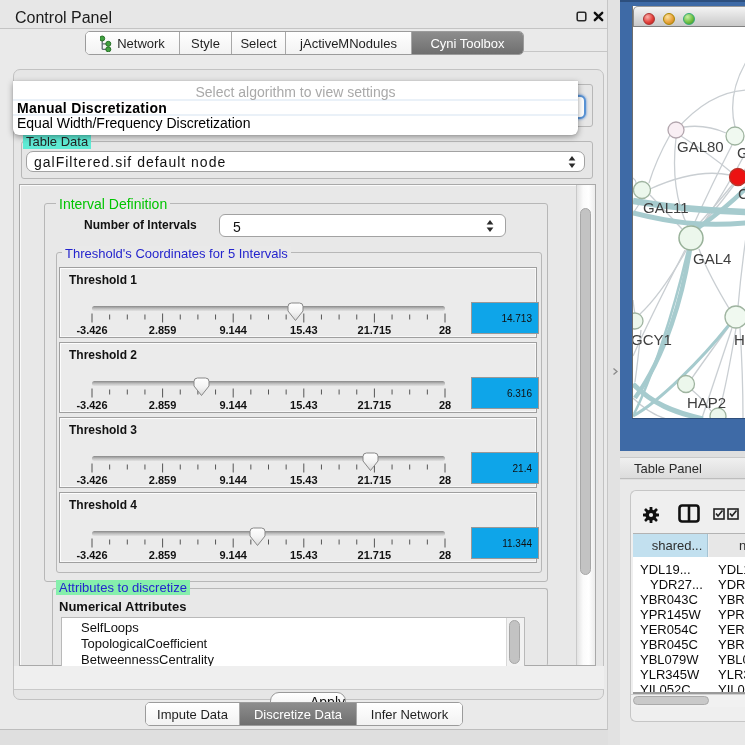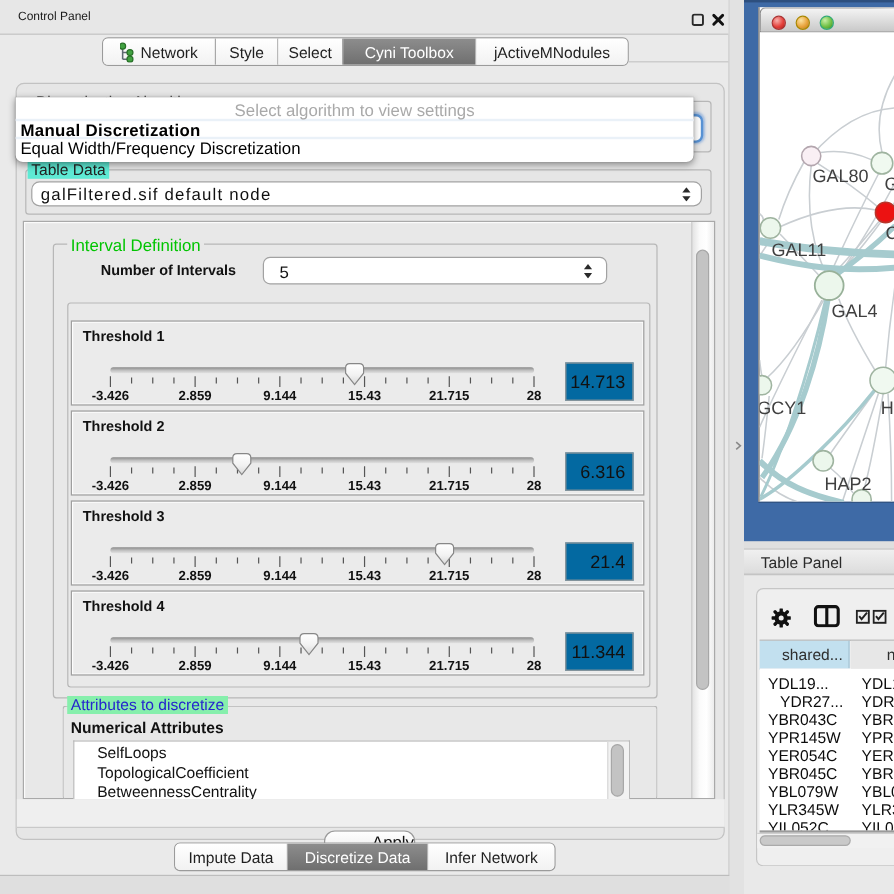--- a/index.html
+++ b/index.html
@@ -3,21 +3,21 @@
 <meta charset="utf-8">
 <style>
 * { margin:0; padding:0; box-sizing:border-box; }
 html,body { width:745px; height:745px; overflow:hidden; }
 body { font-family:"Liberation Sans", sans-serif; background:#dfdfdf; position:relative; }
 .abs { position:absolute; }
 
 
 #cp { left:0; top:0; width:608px; height:730px; background:#eaeaea; border-right:1px solid #c6c6c6; border-bottom:1px solid #bdbdbd; }
 #cptitle { left:0; top:0; width:607px; height:29px; background:#e7e7e7; border-bottom:1px solid #c4c4c4; }
-#cptitle .t { position:absolute; left:15px; top:9px; font-size:10px; color:#1b1b1b; }
+#cptitle .t { position:absolute; left:15px; top:9px; font-size:16px; color:#1b1b1b; }
 
 
 .seg { display:flex; height:24px; border:1px solid #9b9b9b; border-radius:5px; background:#fff; overflow:hidden; font-size:13px; color:#1f1f1f; }
 .seg .s { display:flex; align-items:center; justify-content:center; border-right:1px solid #a8a8a8; background:linear-gradient(#ffffff,#f2f2f2); white-space:nowrap; }
 .seg .s:last-child { border-right:none; }
 .seg .sel { background:linear-gradient(#8d8d8d,#6f6f6f); color:#fff; }
 
 
 #outer { left:13px; top:69px; width:591px; height:631px; background:#e6e6e6; border:1px solid #c2c2c2; border-radius:7px; }
 
@@ -28,21 +28,21 @@
 .combo .tx { position:absolute; left:7px; top:2px; }
 .combo svg { position:absolute; right:8px; top:50%; transform:translateY(-50%); }
 
 
 #bigpanel { left:19px; top:184px; width:577px; height:482px; background:#e8e8e8; border:1px solid #a9a9a9; box-shadow:inset 1px 1px 0 rgba(255,255,255,.8); }
 
 
 .tpanel { position:absolute; left:59px; width:478px; height:71px; background:#ebebeb; border:1px solid #9f9f9f; box-shadow:inset 1px 1px 0 rgba(255,255,255,.9), inset -1px -1px 0 rgba(255,255,255,.6); }
 .tpanel .lab { position:absolute; left:9px; top:5px; font-size:12px; font-weight:bold; color:#111; }
 .track { position:absolute; left:32px; top:38px; width:353px; height:5px; border-radius:3px; background:linear-gradient(#888,#c2c2c2 55%,#e2e2e2); }
-.vbox { position:absolute; left:411px; top:34px; width:57px; height:32px; background:#0369a1; border:1px solid #989898; font-size:15px; color:#111; text-align:right; line-height:31px; padding-right:6px; }
+.vbox { position:absolute; left:411px; top:34px; width:68px; height:32px; background:#0ea5e9; border:1px solid #989898; font-size:10px; color:#111; text-align:right; line-height:31px; padding-right:6px; }
 .ticklabels { position:absolute; top:56px; left:0; width:478px; font-size:11px; font-weight:bold; color:#111; }
 .ticklabels span { position:absolute; transform:translateX(-50%); }
 
 
 #popup { left:13px; top:81px; width:565px; height:54px; background:#fff; border-radius:0 0 6px 6px; box-shadow:0 2px 6px rgba(0,0,0,.38), 0 0 1px rgba(0,0,0,.25); z-index:40; font-size:14px; }
 
 
 #attrlist { left:61px; top:617px; width:464px; height:49px; background:#fff; border:1px solid #b9b9b9; border-bottom:none; overflow:hidden; font-size:13px; color:#111; }
 
 
@@ -101,20 +101,21 @@
   <span class="abs" style="left:84px;top:218px;font-size:12px;font-weight:bold;color:#111">Number of Intervals</span>
   <div class="combo" style="left:219px;top:214px;width:287px;height:23px;border-radius:6px">
     <span class="tx" style="left:13px;top:4px">5</span>
     <svg width="8" height="12" viewBox="0 0 8 12" style="right:11px">
         <path d="M4 0 L7.4 4.4 H0.6 Z" fill="#2a2a2a"></path>
         <path d="M4 12 L7.4 7.6 H0.6 Z" fill="#2a2a2a"></path>
       </svg>
   </div>
 
   <div class="group" style="left:56px;top:252px;width:486px;height:321px;background:#e9e9e9"></div>
+  <span class="legend" style="left:62px;top:246px;color:#2525cd;background:#e9e9e9">Threshold's Coordinates for 5 Intervals</span>
 
   <div class="tpanel" style="top:267px">
     <div class="lab">Threshold 1</div>
     <div class="track"></div>
     <svg style="position:absolute;left:31px;top:45px" width="355" height="10">
         <path d="M1.00 0.5V9.5M71.60 0.5V9.5M142.20 0.5V9.5M212.80 0.5V9.5M283.40 0.5V9.5M354.00 0.5V9.5M18.65 1.5V6.5M36.30 1.5V6.5M53.95 1.5V6.5M89.25 1.5V6.5M106.90 1.5V6.5M124.55 1.5V6.5M159.85 1.5V6.5M177.50 1.5V6.5M195.15 1.5V6.5M230.45 1.5V6.5M248.10 1.5V6.5M265.75 1.5V6.5M301.05 1.5V6.5M318.70 1.5V6.5M336.35 1.5V6.5" stroke="#555" stroke-width="1"></path>
       </svg>
     <svg style="position:absolute;left:227.3px;top:34px" width="17" height="20" viewBox="0 0 17 20">
         <defs>
           <linearGradient id="thg1" x1="0" y1="0" x2="0" y2="1">
@@ -237,22 +238,22 @@
 
 <div class="seg abs" style="left:85px;top:31px;z-index:5">
   <div class="s" style="width:94px"><svg width="12" height="18" viewBox="0 0 12 18" style="margin-right:5px">
         <path d="M2.2 4.5 V15.3 M2.2 9.8 H8.3 M2.2 15.3 H8.3" stroke="#5f6a72" stroke-width="1.3" fill="none"></path>
         <circle cx="2.2" cy="4.5" r="2.5" fill="#41a241" stroke="#287028" stroke-width="1"></circle>
         <circle cx="8.3" cy="9.8" r="2.5" fill="#41a241" stroke="#287028" stroke-width="1"></circle>
         <circle cx="8.3" cy="15.3" r="2.5" fill="#41a241" stroke="#287028" stroke-width="1"></circle>
       </svg>Network</div>
   <div class="s" style="width:52px">Style</div>
   <div class="s" style="width:54px">Select</div>
+  <div class="s" style="width:126px">jActiveMNodules</div>
   <div class="s sel" style="width:111px">Cyni Toolbox</div>
-  <div class="s" style="width:126px">jActiveMNodules</div>
 </div>
 
 <div id="popup" class="abs">
   <div style="position:absolute;left:0;top:18px;width:100%;height:2px;background:#eaf1f8"></div>
   <div style="position:absolute;left:0;top:33px;width:100%;height:2px;background:#eaf1f8"></div>
   <div style="position:absolute;left:0;top:3px;width:100%;text-align:center;color:#a9a9a9">Select algorithm to view settings</div>
   <div style="position:absolute;left:4px;top:19px;font-weight:bold;color:#000;letter-spacing:.3px">Manual Discretization</div>
   <div style="position:absolute;left:4px;top:34px;color:#000">Equal Width/Frequency Discretization</div>
 </div>
 

